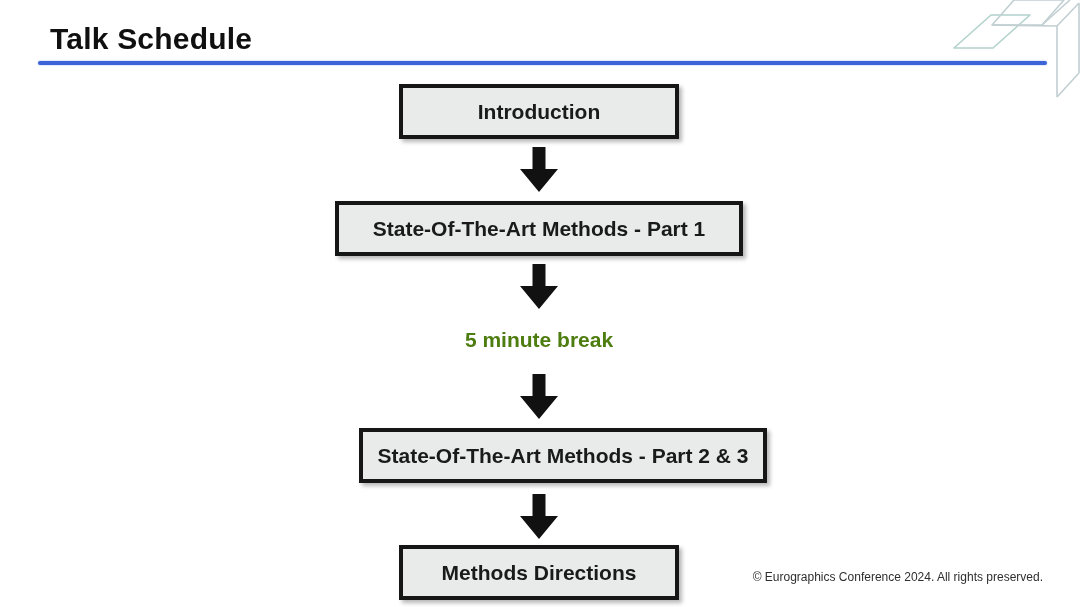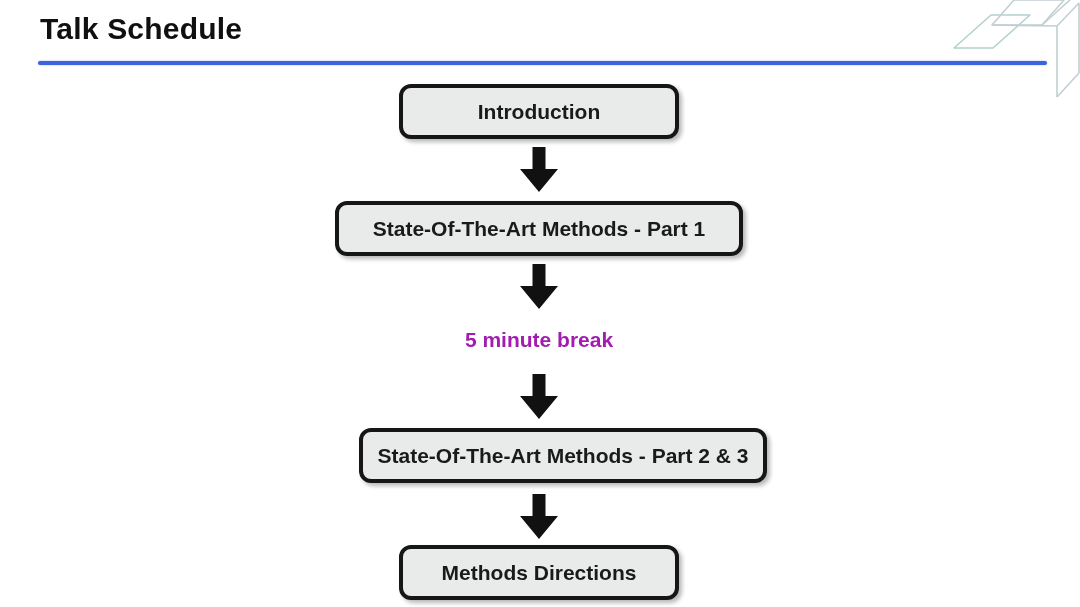--- a/index.html
+++ b/index.html
@@ -14,21 +14,21 @@
     height: 607px;
     background: #ffffff;
     overflow: hidden;
   }
 
   
   .slide-title {
     position: absolute;
     left: 40px;
     top: 12px;
-    margin: 0;
+    margin: 10px;
     font-size: 30px;
     font-weight: 700;
     letter-spacing: 0.2px;
     color: #101010;
   }
   .title-rule {
     position: absolute;
     left: 38px;
     top: 61px;
     width: 1009px;
@@ -52,34 +52,34 @@
     transform: translateX(-50%);
     display: flex;
     align-items: center;
     justify-content: center;
   }
   .flow-box {
     box-sizing: border-box;
     height: 55px;
     background: #e9ebea;
     border: 4px solid #161616;
-    border-radius: 12px;
+    border-radius: 0;
     box-shadow: 3px 3px 4px rgba(0,0,0,0.28);
     font-size: 21px;
     font-weight: 700;
     color: #1a1a1a;
     text-align: center;
     white-space: nowrap;
   }
   .flow-box.narrow { width: 280px; }
   .flow-box.wide   { width: 408px; }
   .flow-text {
     font-size: 21px;
     font-weight: 700;
-    color: #a21caf;
+    color: #4d7c0f;
     white-space: nowrap;
   }
   .flow-arrow { width: 38px; height: 45px; }
   .flow-arrow polygon { fill: #111111; }
 
   
   .copyright {
     position: absolute;
     top: 570px;
     right: 37px;
@@ -143,14 +143,15 @@
     <svg class="flow-item flow-arrow" style="top:494px" viewBox="0 0 38 45" aria-hidden="true">
       <polygon points="12.5,0 25.5,0 25.5,22 38,22 19,45 0,22 12.5,22"></polygon>
     </svg>
 
     <div class="flow-item flow-box narrow" style="top: 545px; display: flex;">
       <span>Methods Directions</span>
     </div>
 
   </main>
 
+  <span class="copyright">© Eurographics Conference 2024. All rights preserved.</span>
 
 </div>
 
 </body></html>

